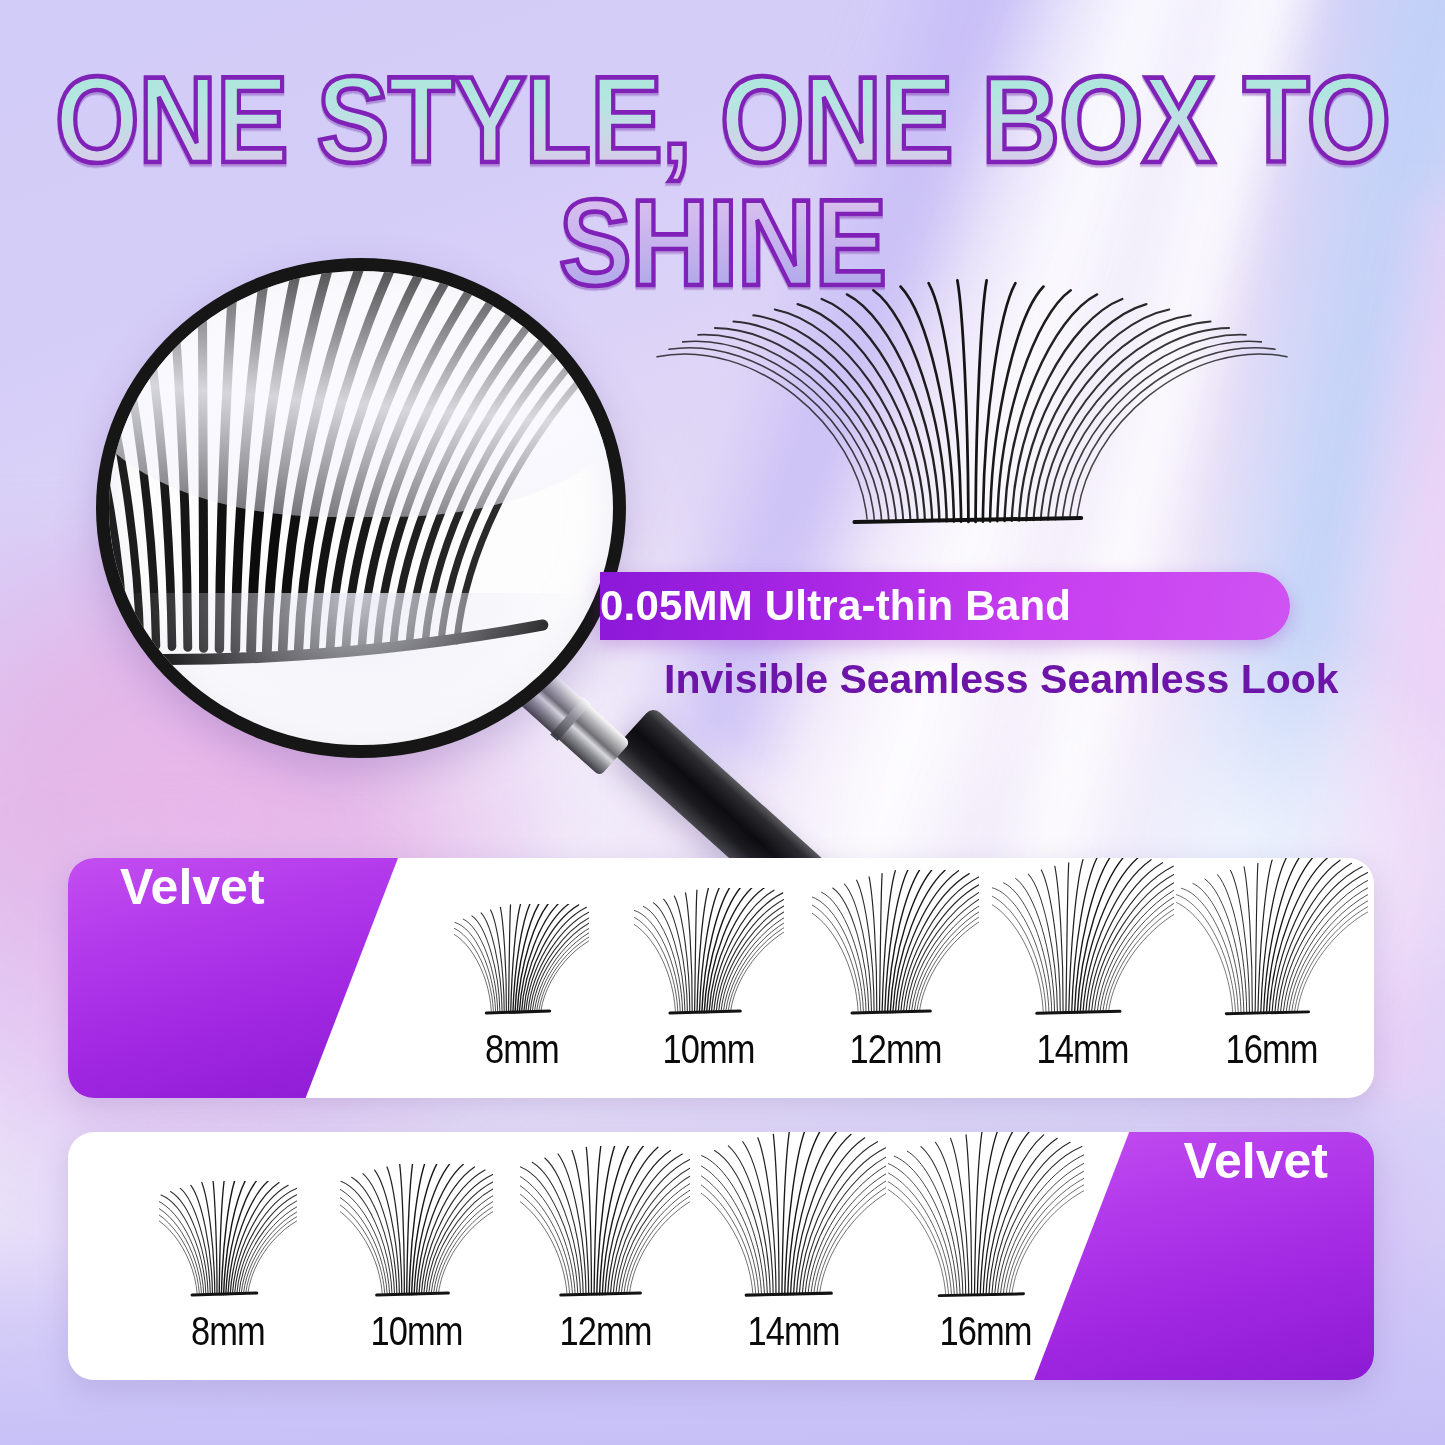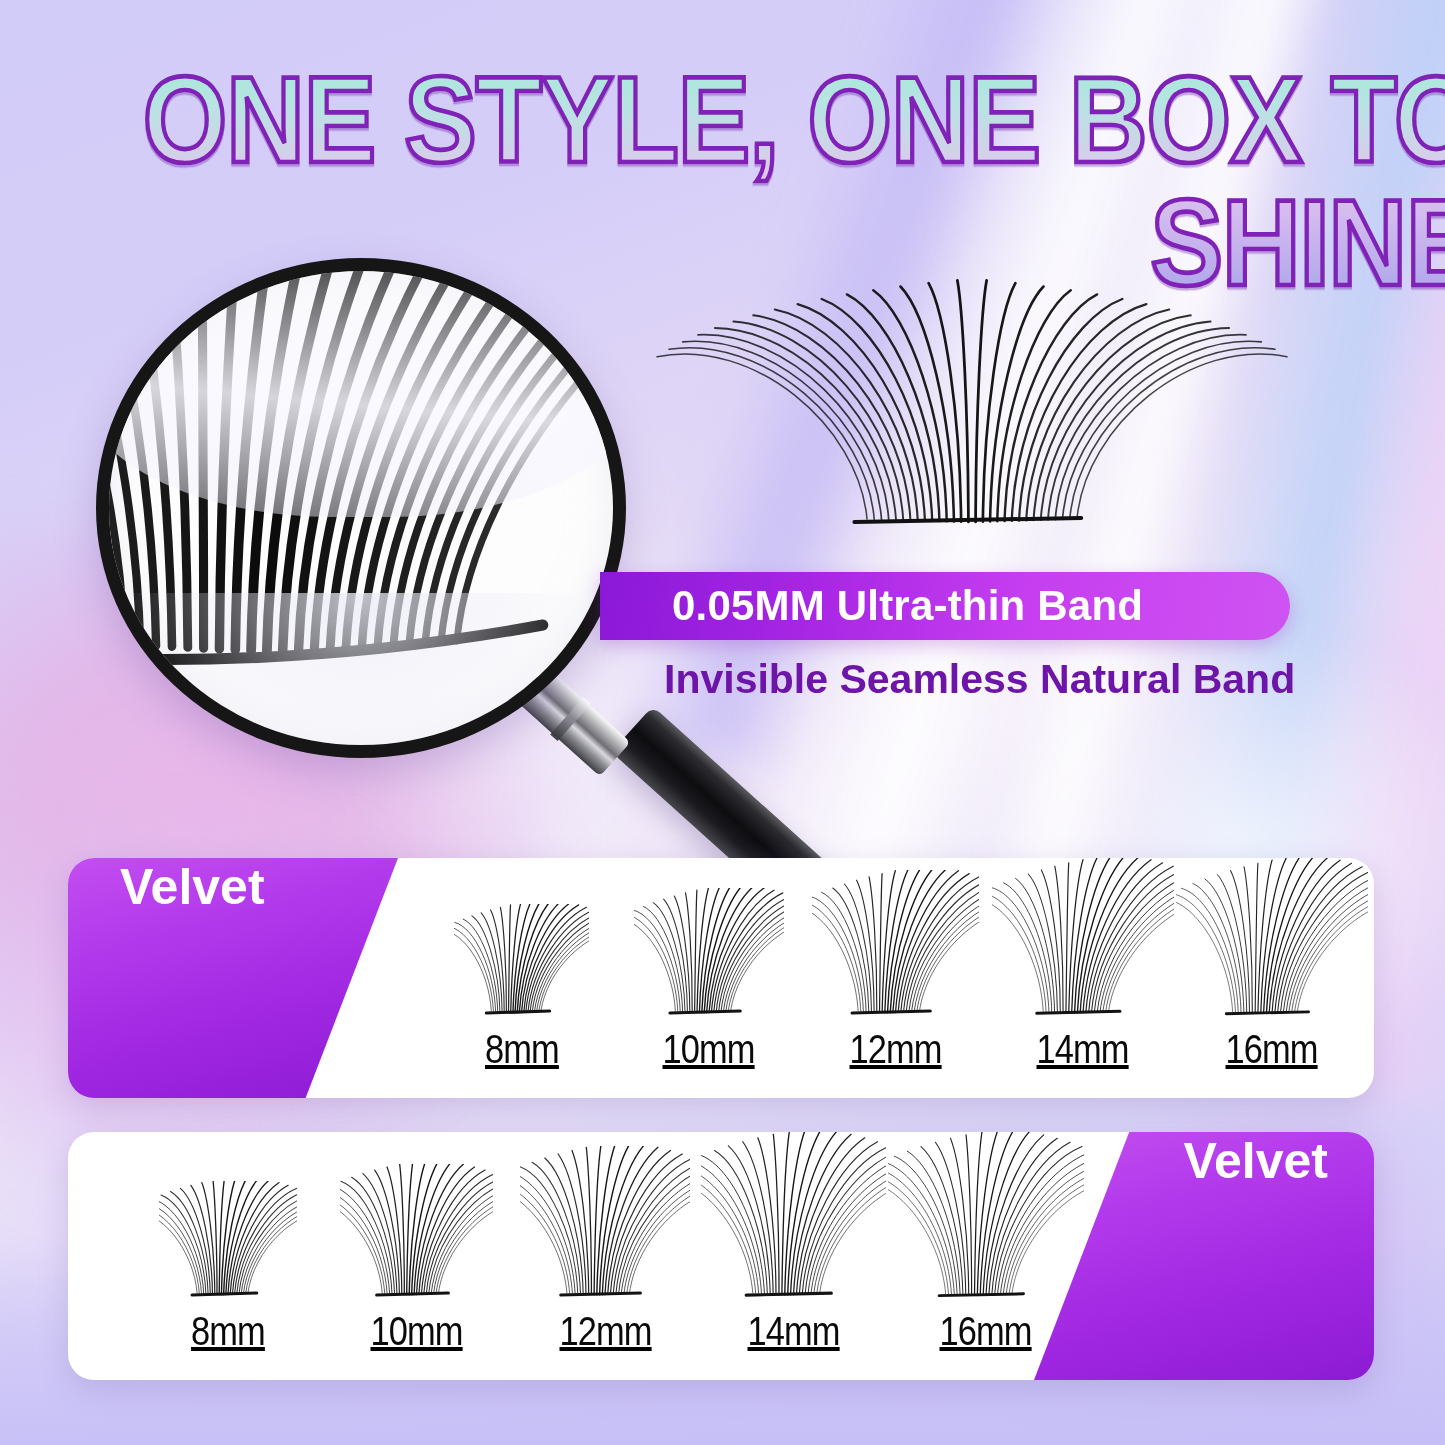--- a/index.html
+++ b/index.html
@@ -57,21 +57,21 @@
   .r8{left:1120px;top:1120px;width:330px;height:340px;
       background:radial-gradient(ellipse at 50% 40%, rgba(214,176,244,.75) 0%, rgba(214,176,244,0) 72%);}
   .r9{left:0px;top:1080px;width:520px;height:300px;
       background:radial-gradient(ellipse at 40% 50%, rgba(228,214,250,.7) 0%, rgba(228,214,250,0) 74%);}
   .bottom-fade{
     position:absolute;left:0;right:0;bottom:0;height:210px;
     background:linear-gradient(180deg,rgba(205,199,247,0) 0%,rgba(199,192,247,.55) 45%,rgba(196,189,247,.85) 100%);
   }
 
   
-  .title-wrap{position:absolute;left:0;right:0;top:58px;text-align:right;}
+  .title-wrap{position:absolute;left:0;right:0;top:58px;text-align:center;}
   .headline{
     display:inline-block;
     font-family:"Liberation Sans", sans-serif;
     font-weight:bold;
     font-size:104px;
     line-height:1;
     letter-spacing:-1px;
     transform:scaleX(1.045) scaleY(1.18);
     transform-origin:center top;
     background:linear-gradient(180deg,#a6e7d8 0%,#b6e5e2 18%,#dfc8ec 48%,#cdb6ee 70%,#a9a6e9 100%);
@@ -129,21 +129,21 @@
   
   .badge{
     position:absolute;left:600px;top:572px;width:690px;height:68px;
     border-radius:0 34px 34px 0;
     background:linear-gradient(100deg,#8b18d8 0%,#a726e4 30%,#c63ef0 62%,#cf53f2 100%);
     box-shadow:0 6px 18px rgba(140,40,190,.28);
     display:flex;align-items:center;
   }
   .badge-text{
     color:#ffffff;font-size:42px;font-weight:bold;
-    letter-spacing:.2px;margin-left:72px;white-space:nowrap;
+    letter-spacing:.2px;white-space:nowrap;
     font-family:"Liberation Sans", sans-serif;
   }
   .subtitle{
     position:absolute;left:664px;top:656px;width:700px;
     color:#6d15a8;font-size:41px;font-weight:bold;white-space:nowrap;
     font-family:"Liberation Sans", sans-serif;
   }
 
   
   .card{
@@ -161,21 +161,21 @@
   }
   .tab-left{left:0;width:330px;clip-path:polygon(0 0, 100% 0, 72% 100%, 0 100%);justify-content:flex-start;}
   .tab-right{right:0;width:340px;clip-path:polygon(28% 0, 100% 0, 100% 100%, 0 100%);justify-content:flex-end;}
   .tab-label{
     color:#fff;font-size:50px;font-weight:bold;white-space:nowrap;
     font-family:"Liberation Sans", sans-serif;
   }
   .tab-left .tab-label{margin-left:52px;}
   .tab-right .tab-label{margin-right:46px;}
 
-  .lash-row{position:absolute;top:0;height:100%;display:flex;align-items:center;text-decoration:underline;}
+  .lash-row{position:absolute;top:0;height:100%;display:flex;align-items:center;}
   #row1-items{left:360px;width:940px;}
   #row2-items{left:66px;width:950px;}
 
   .lash-item{
     flex:1 1 0;display:flex;flex-direction:column;align-items:center;justify-content:flex-end;
     height:100%;
   }
   .lash-art{display:block;}
   .lash-label{
     font-family:"Liberation Sans", sans-serif;
@@ -280,21 +280,21 @@
           </g>
       </svg>
       <div class="mag-sheen"></div>
       <div class="mag-sheen2"></div>
     </div>
   </div>
 
   <div class="badge">
     <span class="badge-text">0.05MM Ultra-thin Band</span>
   </div>
-  <div class="subtitle">Invisible Seamless Natural Band</div>
+  <div class="subtitle">Invisible Seamless Seamless Look</div>
 
   <div class="card" id="card1">
     <div class="lash-row" id="row1-items">
         <div class="lash-item">
           <svg width="135" height="117" viewBox="0 0 135 117" class="lash-art">
             <g fill="none" stroke="#131313" stroke-linecap="round">
               <path d="M 32.4 109 L 95.58 107" stroke-width="3.2" stroke="#131313"></path>
               <path d="M 37.3 107.0 C 35.1 66.4, 10.5 25.8, -14.4 25.7" stroke-width="0.78" opacity="0.78"></path>
               <path d="M 39.4 107.2 C 37.6 65.9, 15.5 24.7, -7.0 22.0" stroke-width="0.83" opacity="0.79"></path>
               <path d="M 41.6 107.3 C 40.1 65.4, 20.7 23.5, 0.8 18.4" stroke-width="0.89" opacity="0.81"></path>

